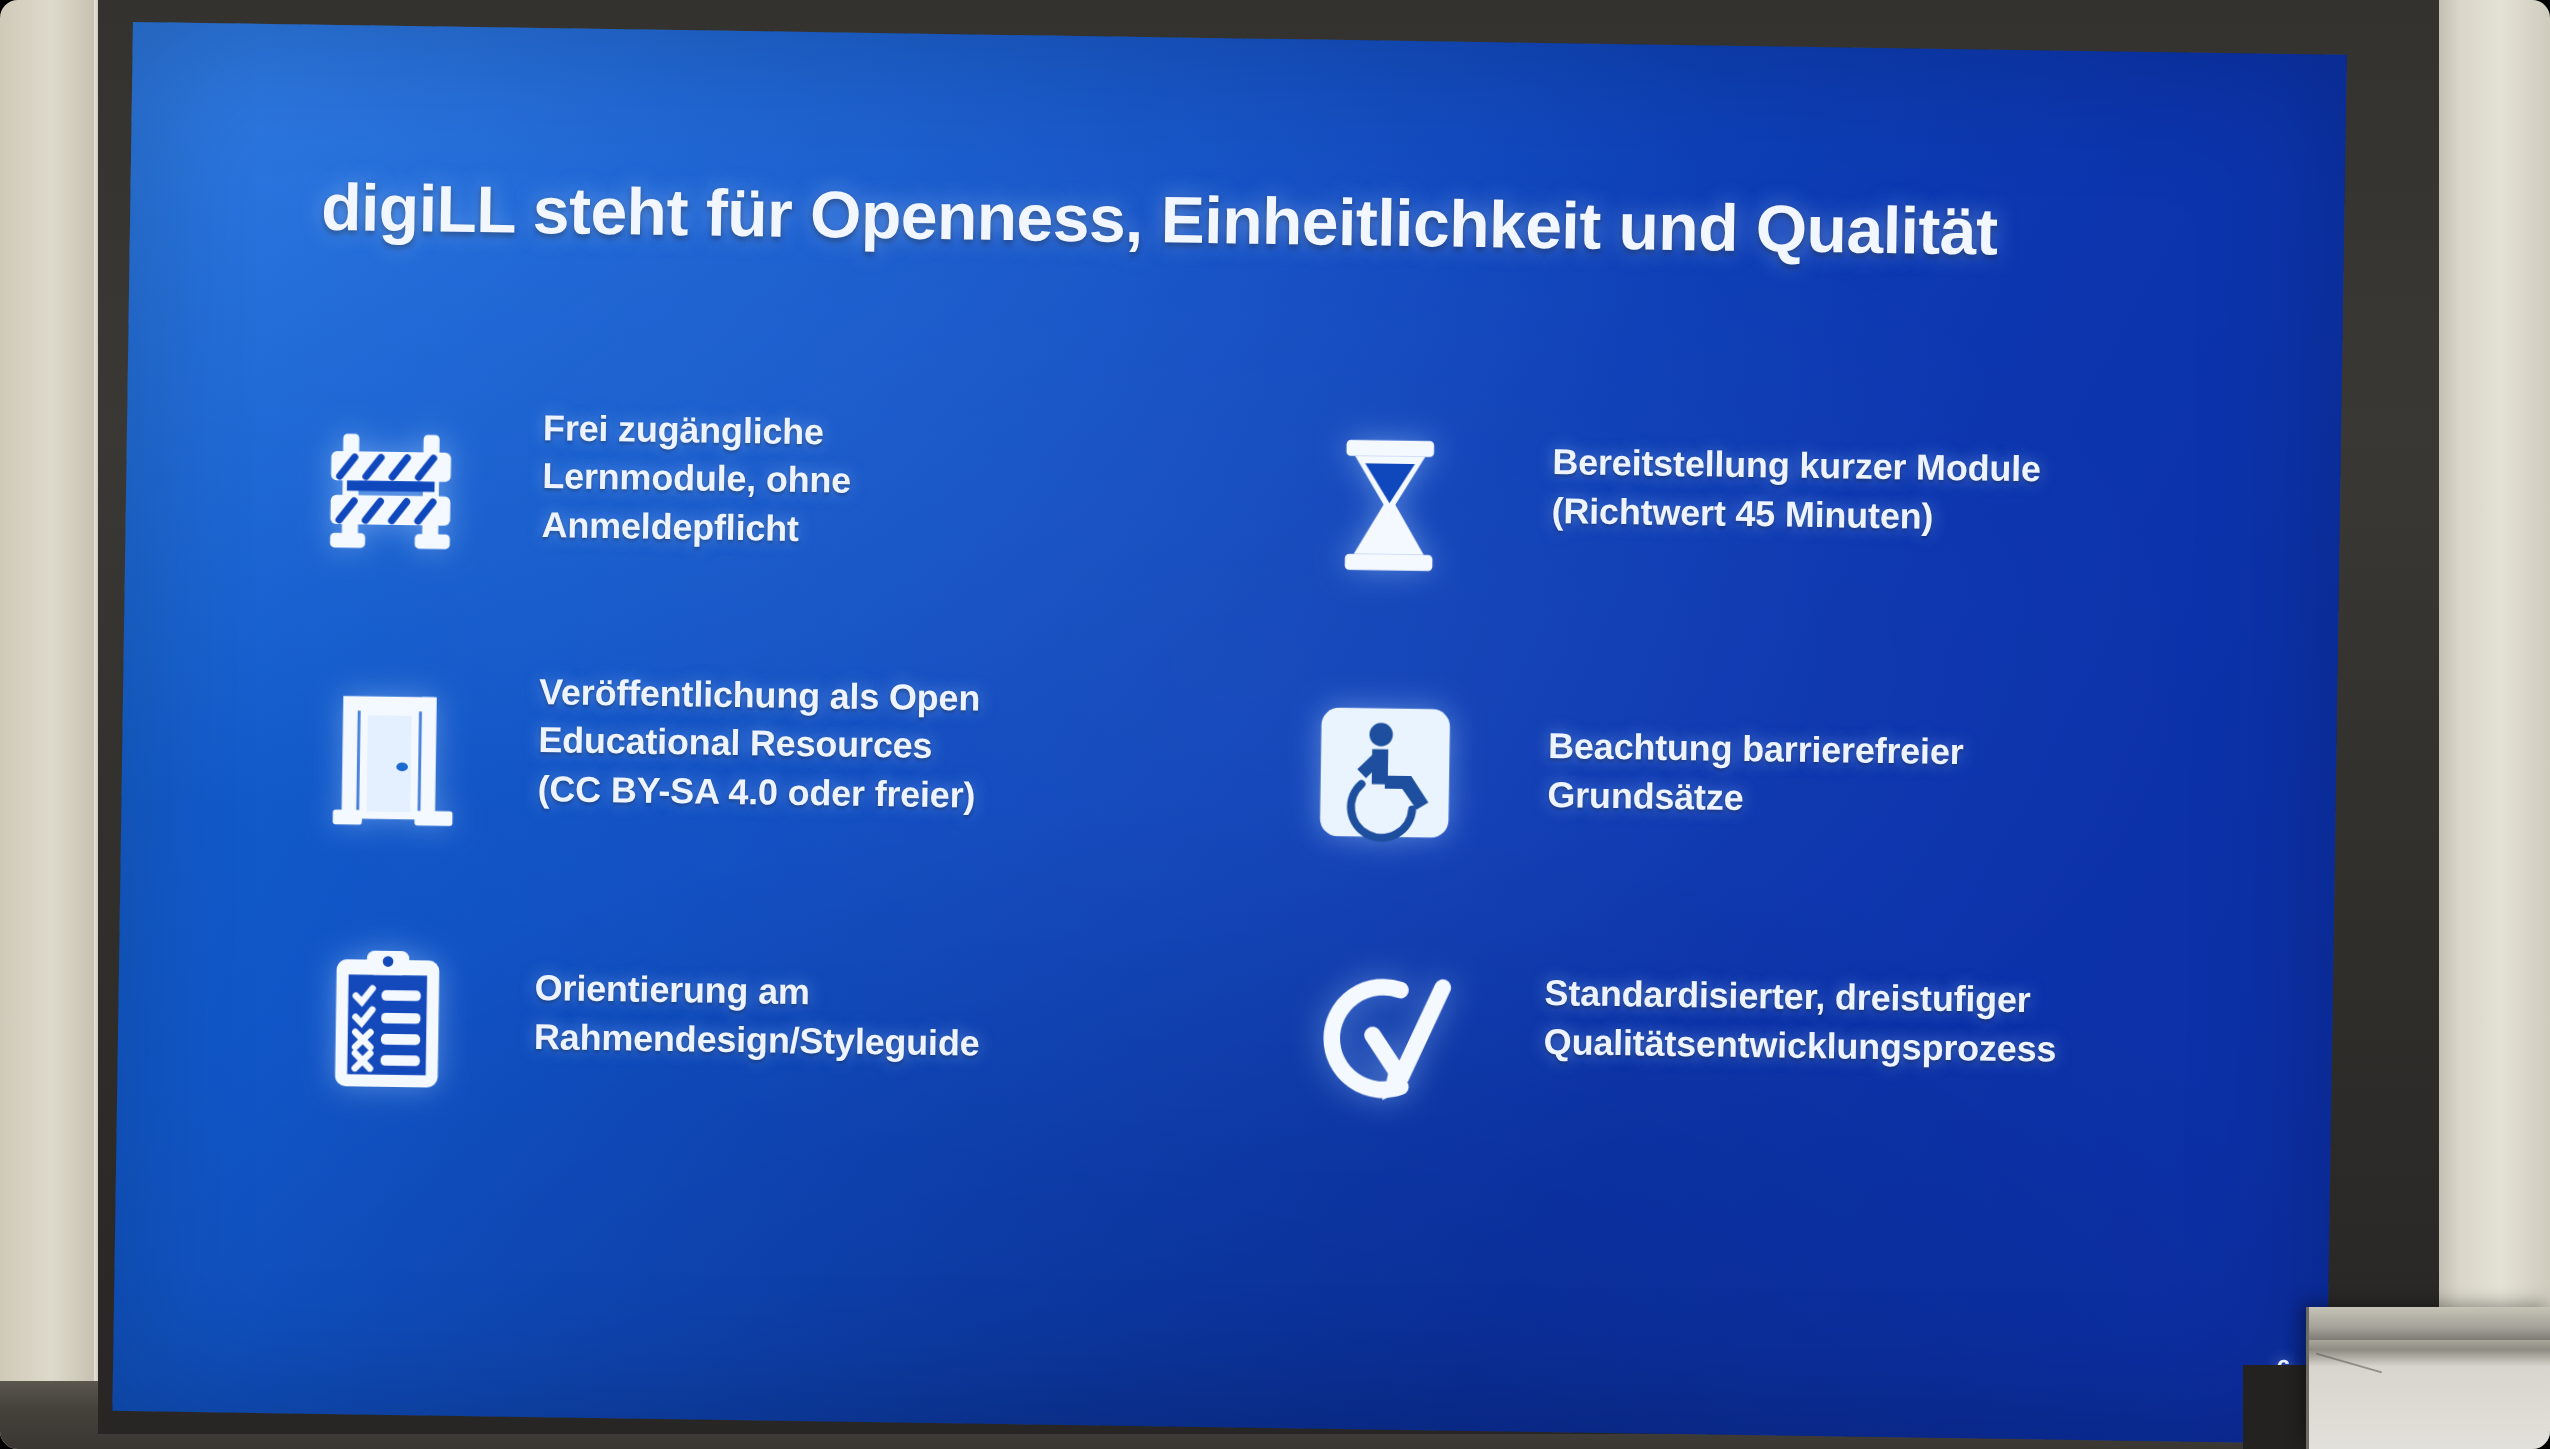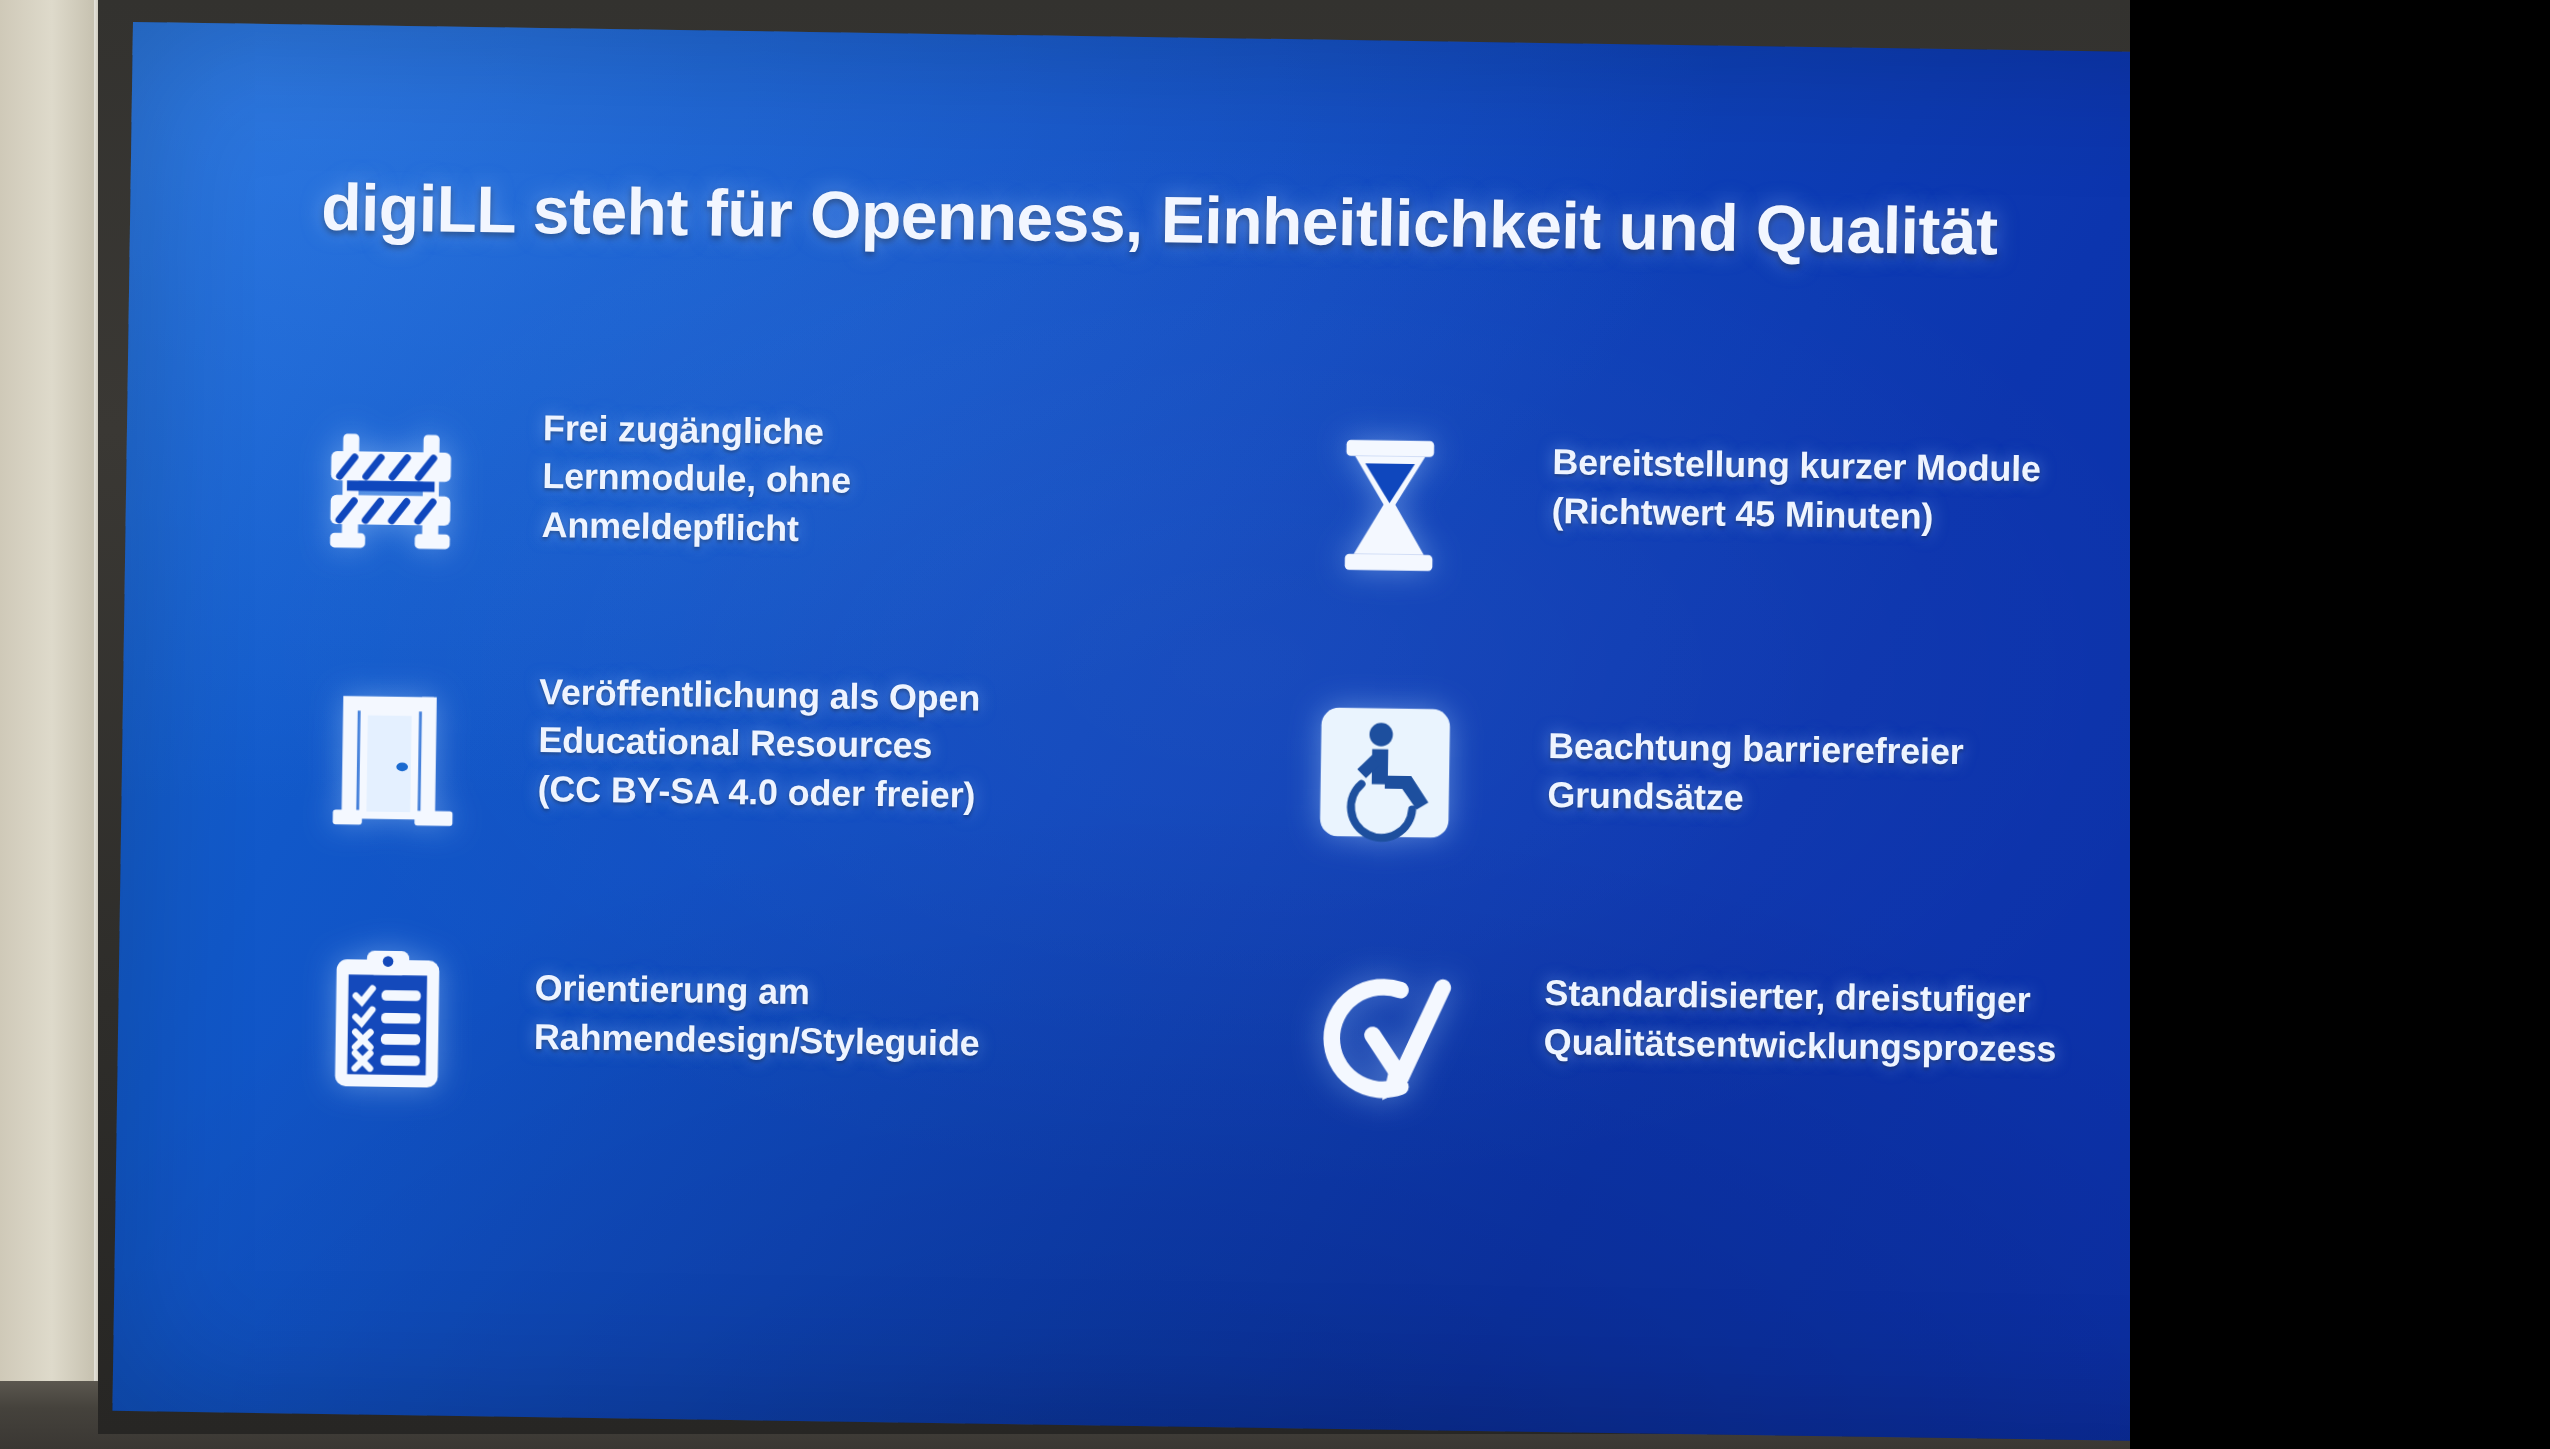--- a/index.html
+++ b/index.html
@@ -2,25 +2,26 @@
 <html><head>
 <meta charset="utf-8">
 <style>
   html, body {
     margin: 0;
     padding: 0;
     background: #000;
   }
   #stage {
     position: relative;
-    width: 2130px;
+    width: 2550px;
     height: 1449px;
     overflow: hidden;
     font-family: "Liberation Sans", sans-serif;
     background: #2a2a2c;
+    border-radius: 18px;
   }
 
   
   .wall-left {
     position: absolute;
     left: 0; top: 0;
     width: 115px; height: 1449px;
     background: linear-gradient(90deg, #cfc9b8 0%, #dedacb 45%, #c9c4b3 78%, #b9b4a4 100%);
   }
   .wall-left-seam {

